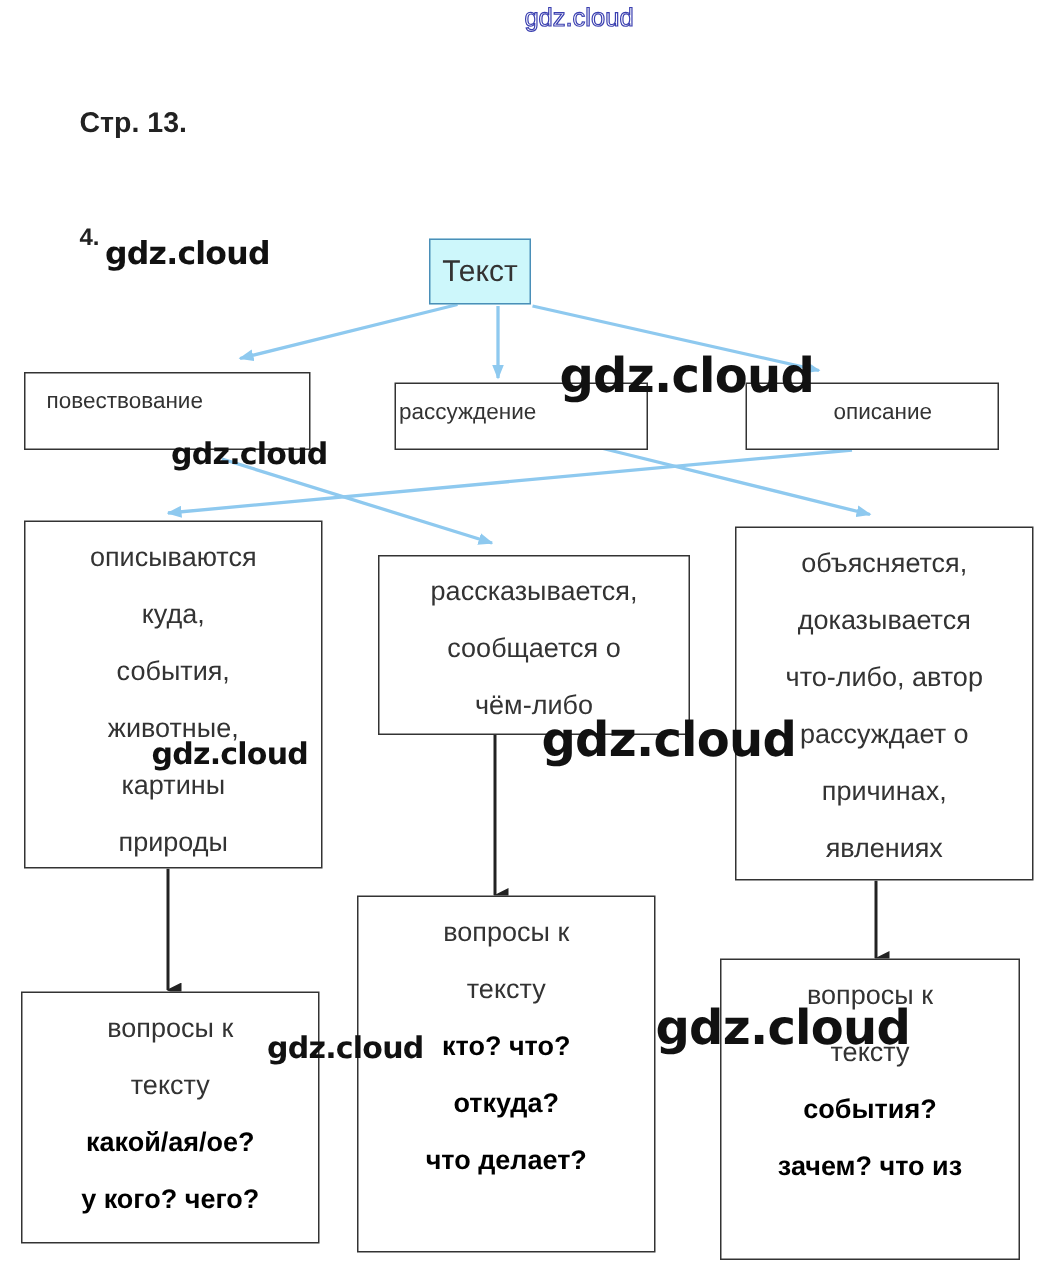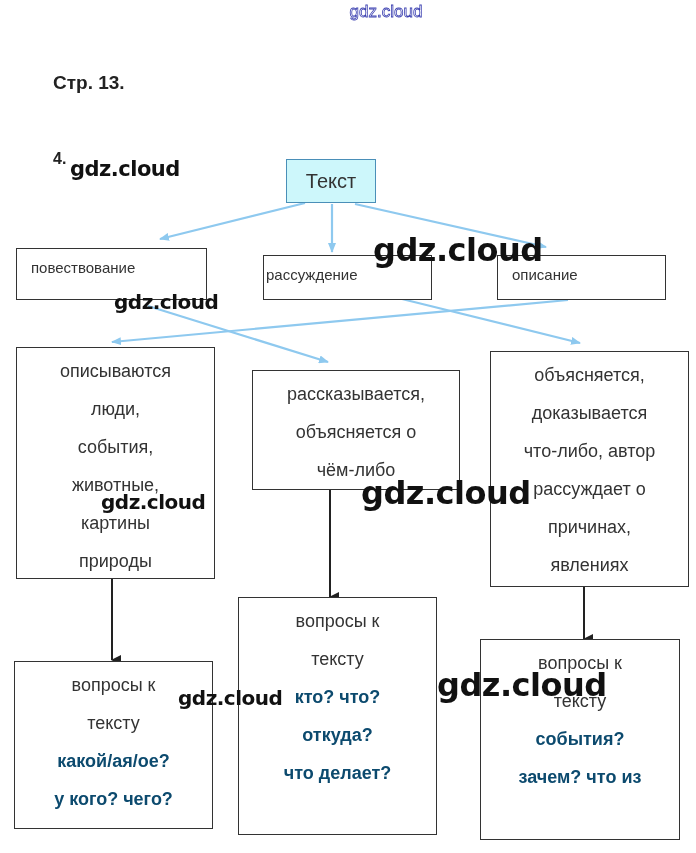--- a/index.html
+++ b/index.html
@@ -6,21 +6,21 @@
     body { width: 696px; height: 853px; position: relative; overflow: hidden; font-family: "Liberation Sans", sans-serif; color: #222; }
     .abs { position: absolute; padding-left: 38px; }
     .top-watermark { left: 0; width: 696px; top: 2px; text-align: center; font-size: 17px; color: #ffffff; -webkit-text-stroke: 0.8px #3a3fb0; letter-spacing: 0px; font-family: "Liberation Sans", sans-serif; }
     .page-ref { left: 15px; top: 72px; font-size: 19px; font-weight: bold; color: #222; }
     .task-num { left: 15px; top: 150px; font-size: 16px; font-weight: bold; color: #222; }
     .wm { font-family: "DejaVu Sans", sans-serif; font-weight: bold; color: #111; white-space: nowrap; letter-spacing: -0.5px; }
     .box { position: absolute; border: 1.3px solid #333; background: #fff; box-sizing: border-box; text-align: center; color: #333; }
     .box-root { background: #cdf7fb; border: 1.3px solid #4a8fb8; font-size: 20px; display: flex; align-items: center; justify-content: center; }
     .box-cat { font-size: 15px; display: flex; align-items: center; padding-left: 14px; }
     .lines { font-size: 18px; line-height: 38px; padding-top: 4px; }
-    .lines .b { font-weight: bold; color: #0c4a6e; }
+    .lines .b { font-weight: bold; color: #000000; }
     svg.arrows { position: absolute; left: 0; top: 0; }
   </style>
 </head>
 <body>
 
 <div class="abs top-watermark">gdz.cloud</div>
 
 <div class="abs page-ref">Стр. 13.</div>
 <div class="abs task-num">4.</div>
 
@@ -37,46 +37,46 @@
   <line x1="332" y1="204" x2="332" y2="252" stroke="#8ec9ef" stroke-width="2.2" marker-end="url(#ab)"></line>
   <line x1="355" y1="204" x2="546" y2="247" stroke="#8ec9ef" stroke-width="2.2" marker-end="url(#ab)"></line>
   <line x1="148" y1="306" x2="328" y2="362" stroke="#8ec9ef" stroke-width="2.2" marker-end="url(#ab)"></line>
   <line x1="568" y1="300" x2="112" y2="342" stroke="#8ec9ef" stroke-width="2.2" marker-end="url(#ab)"></line>
   <line x1="402" y1="299" x2="580" y2="343" stroke="#8ec9ef" stroke-width="2.2" marker-end="url(#ab)"></line>
   <line x1="112" y1="579" x2="112" y2="660" stroke="#222" stroke-width="2" marker-end="url(#ak)"></line>
   <line x1="330" y1="490" x2="330" y2="597" stroke="#222" stroke-width="2" marker-end="url(#ak)"></line>
   <line x1="584" y1="587" x2="584" y2="639" stroke="#222" stroke-width="2" marker-end="url(#ak)"></line>
 </svg>
 
-<div class="box box-root" style="left:286px; top:159px; width:90px; height:44px;">
+<div class="box box-root" style="left:286px; top:159px; width:68px; height:44px;">
   <span>Текст</span>
 </div>
 
 <div class="box box-cat" style="left:16px; top:248px; width:191px; height:52px; align-items:flex-start; padding-top:10px;">
   <span>повествование</span>
 </div>
 <div class="box box-cat" style="left:263px; top:255px; width:169px; height:45px; padding-left:2px; justify-content:flex-start; align-items:flex-start; padding-top:10px;">
   <span>рассуждение</span>
 </div>
-<div class="box box-cat" style="left:497px; top:255px; width:169px; height:45px; padding-left:14px; align-items:flex-start; padding-top:10px;">
+<div class="box box-cat" style="left:497px; top:255px; width:169px; height:45px; padding-left:14px; align-items:flex-start; padding-top:10px;justify-content:center;">
   <span>описание</span>
 </div>
 
 <div class="box lines" style="left:16px; top:347px; width:199px; height:232px;">
   <div>описываются</div>
-  <div>люди,</div>
+  <div>куда,</div>
   <div>события,</div>
   <div>животные,</div>
   <div>картины</div>
   <div>природы</div>
 </div>
 
 <div class="box lines" style="left:252px; top:370px; width:208px; height:120px;">
   <div>рассказывается,</div>
-  <div>объясняется о</div>
+  <div>сообщается о</div>
   <div>чём-либо</div>
 </div>
 
 <div class="box lines" style="left:490px; top:351px; width:199px; height:236px;">
   <div>объясняется,</div>
   <div>доказывается</div>
   <div>что-либо, автор</div>
   <div>рассуждает о</div>
   <div>причинах,</div>
   <div>явлениях</div>

